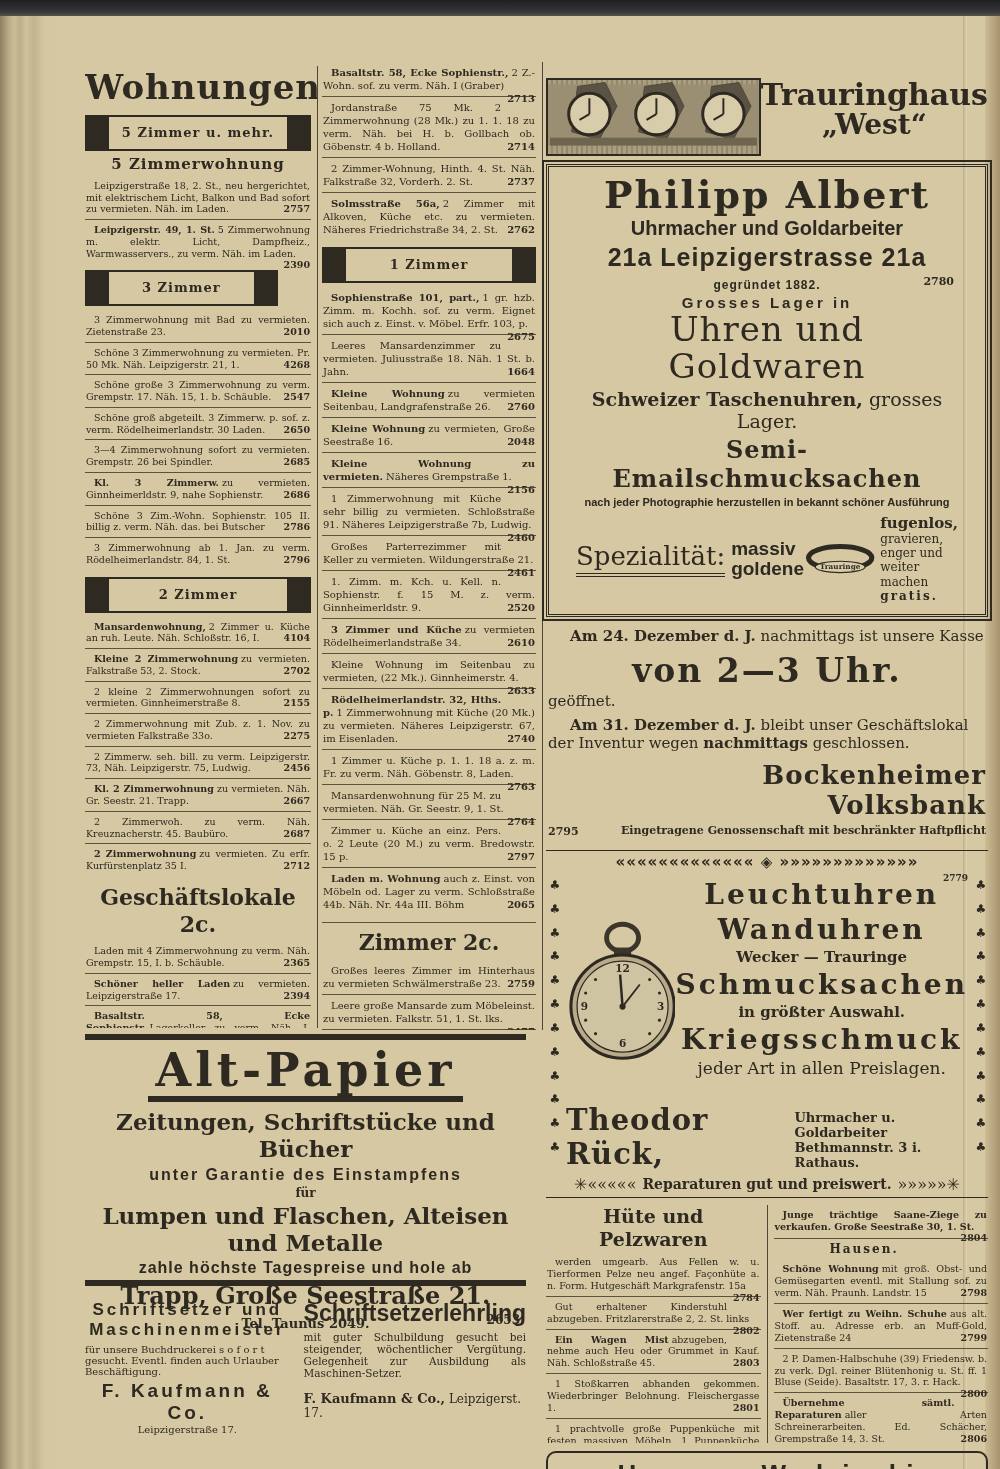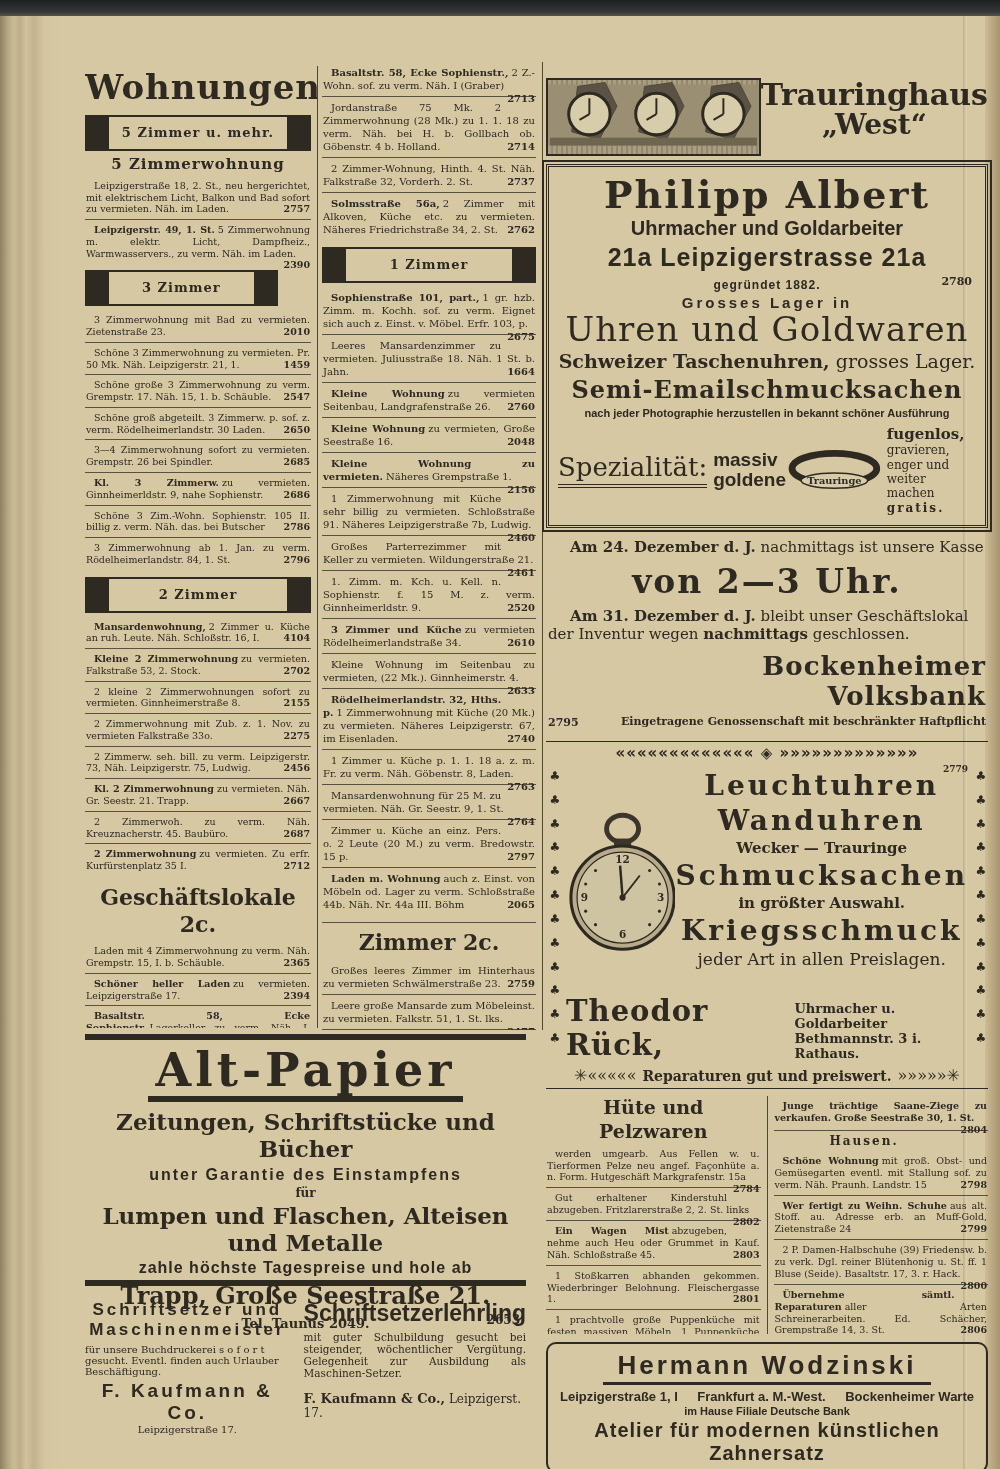--- a/index.html
+++ b/index.html
@@ -44,21 +44,21 @@
   .right-region{position:absolute;left:546px;top:78px;width:442px;}
 
   .trau-head{display:flex;height:82px;margin-bottom:4px;}
   .watchstrip{width:214px;height:74px;border:2px solid #2e2921;background:
      repeating-linear-gradient(90deg,#a99e82 0 3px,#938867 3px 5px);}
   .trau-titles{flex:1;text-align:center;}
   .trau-titles .t1{font-size:30px;font-weight:bold;line-height:1.0;margin-top:2px;}
   .trau-titles .t2{font-size:28px;font-weight:bold;line-height:1.1;}
 
   .philipp{border:3px double #2e2921;outline:2px solid #2e2921;outline-offset:2px;
-           padding:8px 9px 10px;text-align:center;position:relative;}
+           padding:8px 27px 10px;text-align:center;position:relative;}
   .philipp .name{font-size:38px;font-weight:bold;letter-spacing:2px;line-height:1.05;}
   .philipp .l1{font-family:"Liberation Sans",sans-serif;font-weight:bold;font-size:20px;margin-top:2px;}
   .philipp .l2{font-family:"Liberation Sans",sans-serif;font-weight:bold;font-size:25px;letter-spacing:1px;margin-top:3px;}
   .philipp .founded-row{position:relative;height:16px;margin-top:2px;}
   .philipp .founded{font-family:"Liberation Sans",sans-serif;font-weight:bold;font-size:12px;letter-spacing:1px;}
   .philipp .fnum{position:absolute;right:4px;top:1px;font-size:11px;font-weight:bold;}
   .philipp .lager{font-family:"Liberation Sans",sans-serif;font-weight:bold;font-size:15px;letter-spacing:3px;margin-top:4px;}
   .philipp .big{font-size:34px;letter-spacing:1px;line-height:1.1;}
   .philipp .swiss{font-size:19px;margin-top:2px;}
   .philipp .swiss b{font-weight:bold;}
@@ -170,21 +170,21 @@
         <p class="ad"><b class="lead">Leipzigerstr. 49, 1. St.</b><span>5 Zimmerwohnung m. elektr. Licht, Dampfheiz., Warmwasservers., zu verm. Näh. im Laden.</span><span class="num">2390</span></p>
       </div>
 
     <div class="secbar">
       <span class="sb">3 Zimmer</span>
     </div>
     <div class="ads">
 
         <p class="ad"><span>3 Zimmerwohnung mit Bad zu vermieten. Zietenstraße 23.</span><span class="num">2010</span></p>
 
-        <p class="ad"><span>Schöne 3 Zimmerwohnung zu vermieten. Pr. 50 Mk. Näh. Leipzigerstr. 21, 1.</span><span class="num">1459</span></p>
+        <p class="ad"><span>Schöne 3 Zimmerwohnung zu vermieten. Pr. 50 Mk. Näh. Leipzigerstr. 21, 1.</span><span class="num">4268</span></p>
 
         <p class="ad"><span>Schöne große 3 Zimmerwohnung zu verm. Grempstr. 17. Näh. 15, 1. b. Schäuble.</span><span class="num">2547</span></p>
 
         <p class="ad"><span>Schöne groß abgeteilt. 3 Zimmerw. p. sof. z. verm. Rödelheimerlandstr. 30 Laden.</span><span class="num">2650</span></p>
 
         <p class="ad"><span>3—4 Zimmerwohnung sofort zu vermieten. Grempstr. 26 bei Spindler.</span><span class="num">2685</span></p>
 
         <p class="ad"><b class="lead">Kl. 3 Zimmerw.</b><span>zu vermieten. Ginnheimerldstr. 9, nahe Sophienstr.</span><span class="num">2686</span></p>
 
         <p class="ad"><span>Schöne 3 Zim.-Wohn. Sophienstr. 105 II. billig z. verm. Näh. das. bei Butscher</span><span class="num">2786</span></p>
@@ -351,20 +351,21 @@
         </span>
       </div>
     </div>
 
     <div class="bank">
       <div class="bl1">
         <b>Am 24. Dezember d. J.</b>
         <span>nachmittags ist unsere Kasse</span>
       </div>
       <div class="bbig">von 2—3 Uhr.</div>
+      <div>geöffnet.</div>
       <div class="bl3">
         <b>Am 31. Dezember d. J.</b>
         <span>bleibt unser Geschäftslokal der Inventur wegen</span>
         <b>nachmittags</b>
         <span>geschlossen.</span>
       </div>
       <div class="brow">
         <span class="bnum">2795</span>
         <span class="bright">
           <span class="bname">Bockenheimer Volksbank</span><br>

